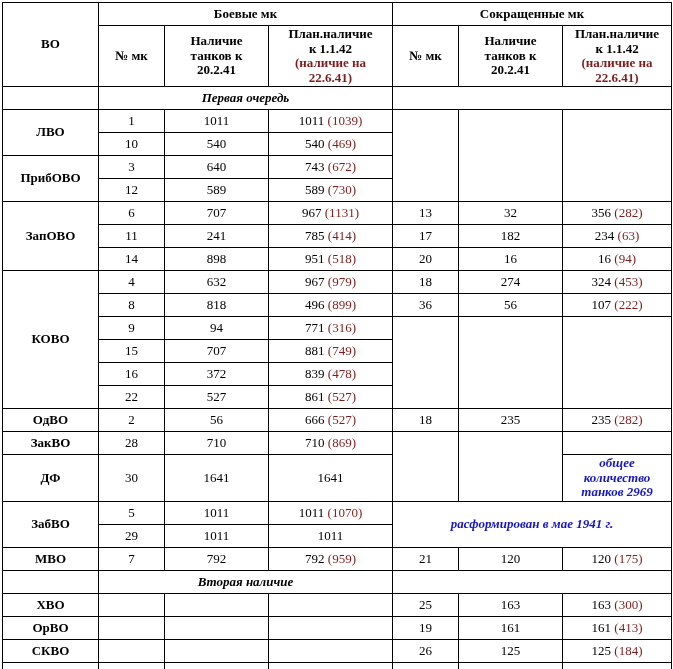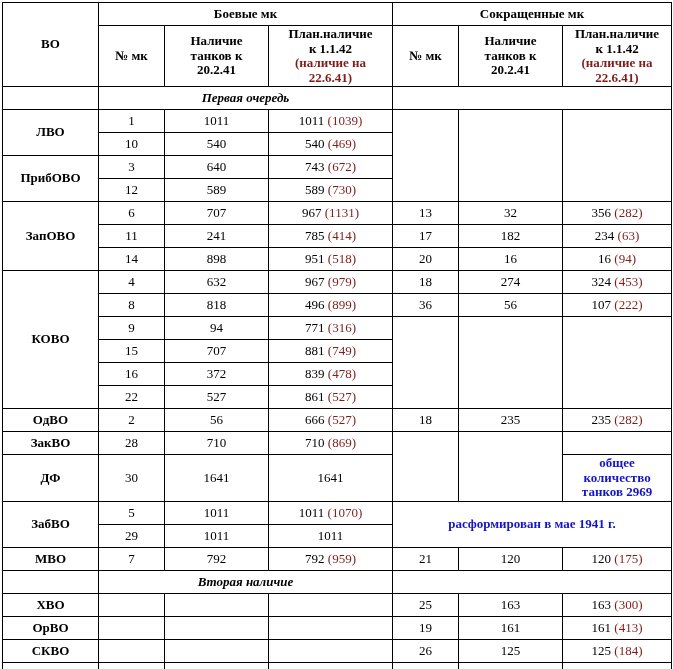--- a/index.html
+++ b/index.html
@@ -55,20 +55,21 @@
     font-style: italic;
     font-weight: bold;
     font-size: 13.5px;
     text-align: center;
     margin-top: 47px;
   }
   .note {
     color: #1414c8;
     font-weight: bold;
     font-size: 13px;
+    font-style: italic;
   }
   .blank {
     border: 1px solid #000000;
   }
   col.c-vo { width: 96px; }
   col.c-num1 { width: 66px; }
   col.c-av1 { width: 104px; }
   col.c-plan1 { width: 124px; }
   col.c-num2 { width: 66px; }
   col.c-av2 { width: 104px; }

